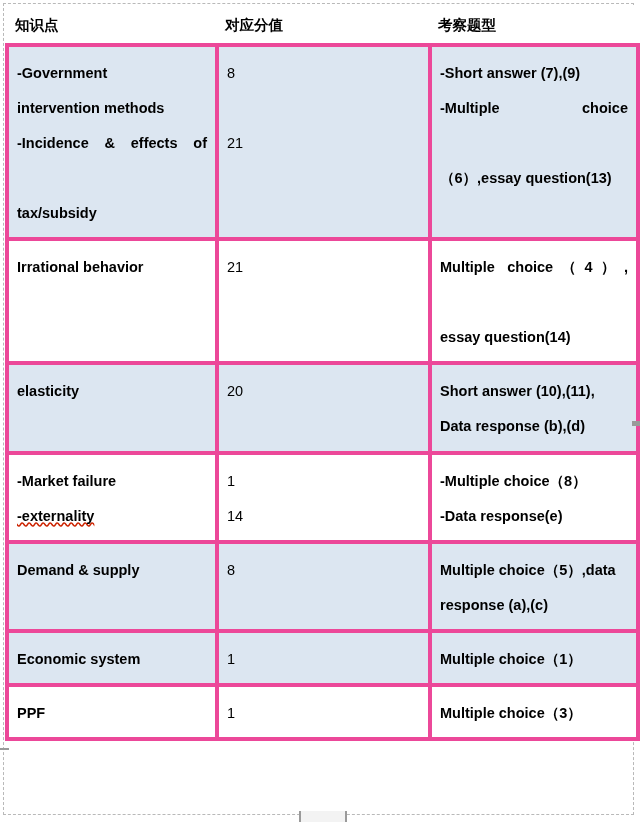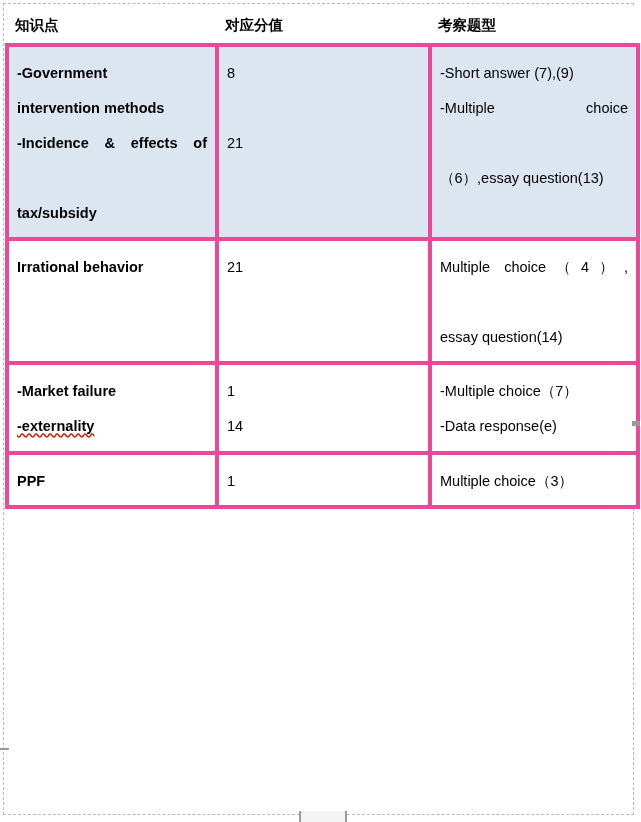--- a/index.html
+++ b/index.html
@@ -50,21 +50,21 @@
     padding-top:10px;
     padding-bottom:6px;
     line-height:1.5;
     font-size:14.5px;
   }
   tr.shade td{background:#dce6f1;}
   tr.plain td{background:#ffffff;margin-top:42px;}
 
   td.col1{font-weight:bold;text-align:justify;text-justify:inter-word;}
   td.col2{font-weight:normal;}
-  td.col3{font-weight:normal;text-align:justify;text-justify:inter-word;}
+  td.col3{font-weight:bold;text-align:justify;text-justify:inter-word;}
 
   
   .jline{display:block;text-align:justify;text-justify:inter-word;}
   .jline::after{content:"";display:inline-block;width:100%;height:0;}
   .line{display:block;}
 
   .spell{
     text-decoration:underline wavy #cc2200;
     text-decoration-skip-ink:none;
   }
@@ -136,38 +136,77 @@
         <td class="col2">
           <span class="line">21</span>
           <span class="line">&nbsp;</span>
         </td>
         <td class="col3">
           <span class="jline">Multiple choice（4）,</span>
           <span class="line">essay question(14)</span>
         </td>
       </tr>
 
+      <tr class="shade">
+        <td class="col1">
+          <span class="line">elasticity</span>
+          <span class="line">&nbsp;</span>
+        </td>
+        <td class="col2">
+          <span class="line">20</span>
+          <span class="line">&nbsp;</span>
+        </td>
+        <td class="col3">
+          <span class="line">Short answer (10),(11),</span>
+          <span class="line">Data response (b),(d)</span>
+        </td>
+      </tr>
 
       <tr class="plain">
         <td class="col1">
           <span class="line">-Market failure</span>
           <span class="line spell">-externality</span>
         </td>
         <td class="col2">
           <span class="line">1</span>
           <span class="line">14</span>
         </td>
         <td class="col3">
-          <span class="line">-Multiple choice（7）</span>
+          <span class="line">-Multiple choice（8）</span>
           <span class="line">-Data response(e)</span>
         </td>
       </tr>
 
-
-
+      <tr class="shade">
+        <td class="col1">
+          <span class="line">Demand &amp; supply</span>
+          <span class="line">&nbsp;</span>
+        </td>
+        <td class="col2">
+          <span class="line">8</span>
+          <span class="line">&nbsp;</span>
+        </td>
+        <td class="col3">
+          <span class="line">Multiple choice（5）,data</span>
+          <span class="line">response (a),(c)</span>
+        </td>
+      </tr>
+
+
+      <tr class="shade">
+        <td class="col1">
+          <span class="line">Economic system</span>
+        </td>
+        <td class="col2">
+          <span class="line">1</span>
+        </td>
+        <td class="col3">
+          <span class="line">Multiple choice（1）</span>
+        </td>
+      </tr>
 
       <tr class="plain">
         <td class="col1">
           <span class="line">PPF</span>
         </td>
         <td class="col2">
           <span class="line">1</span>
         </td>
         <td class="col3">
           <span class="line">Multiple choice（3）</span>

